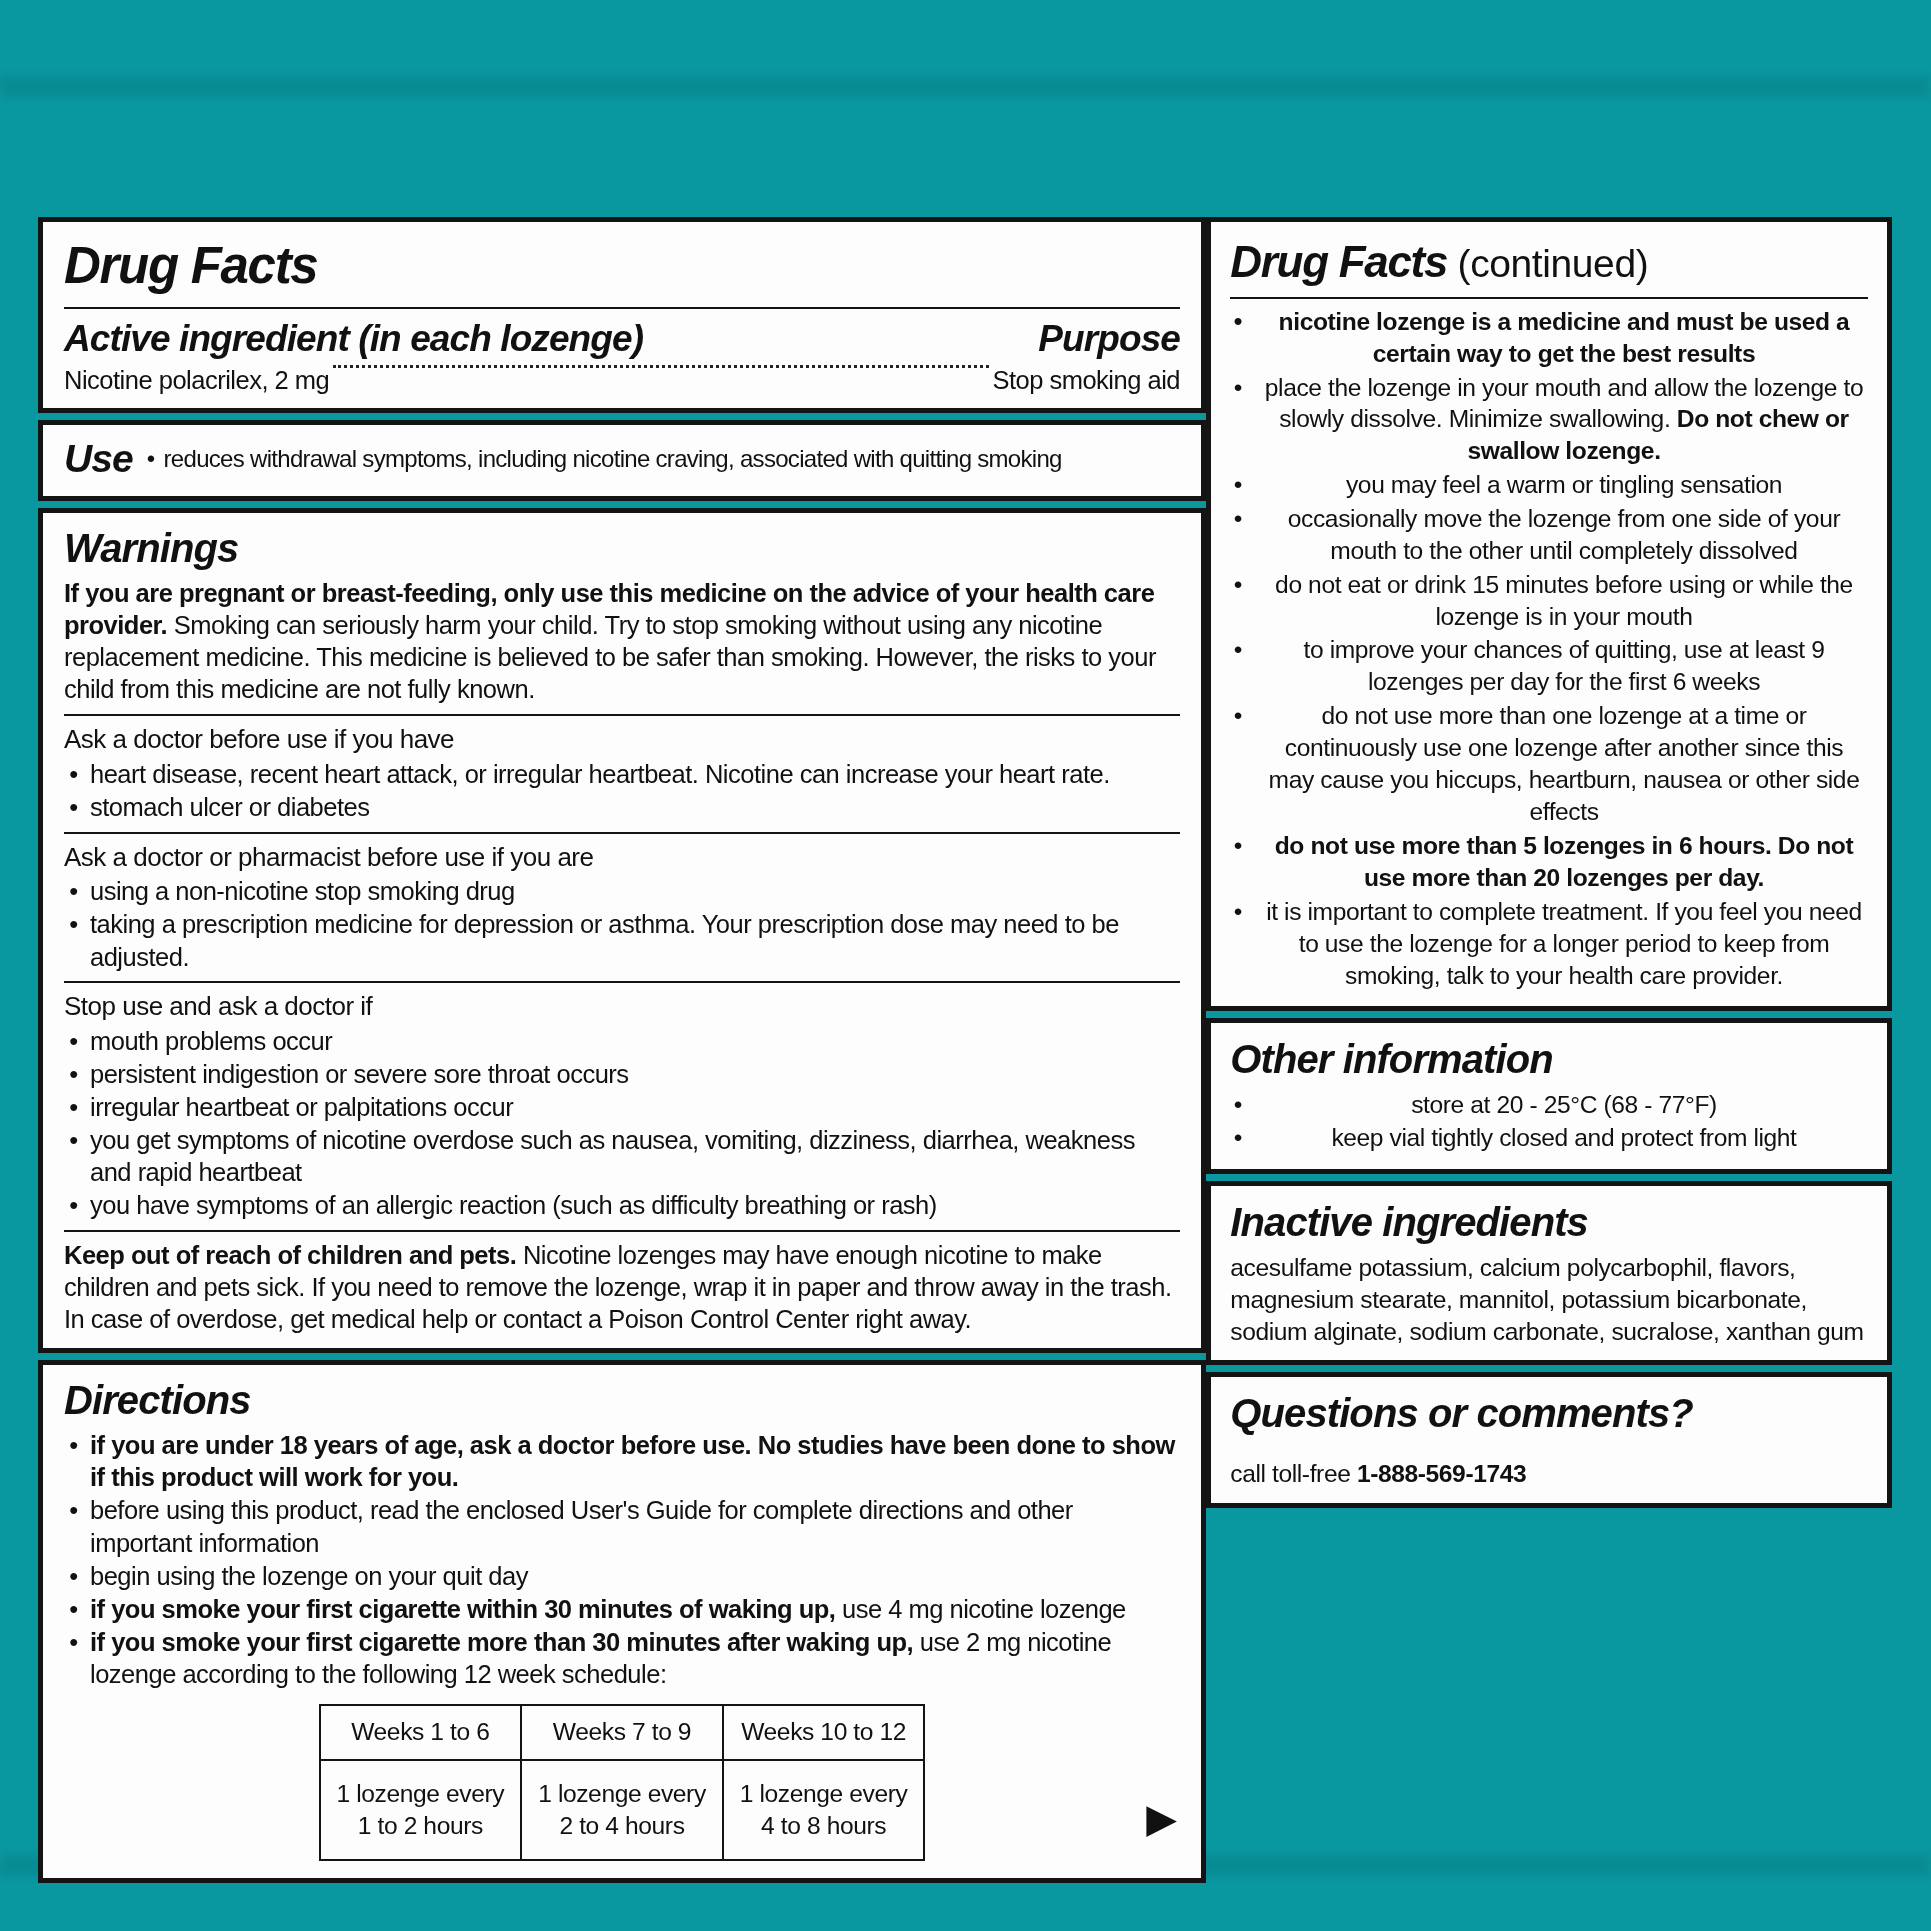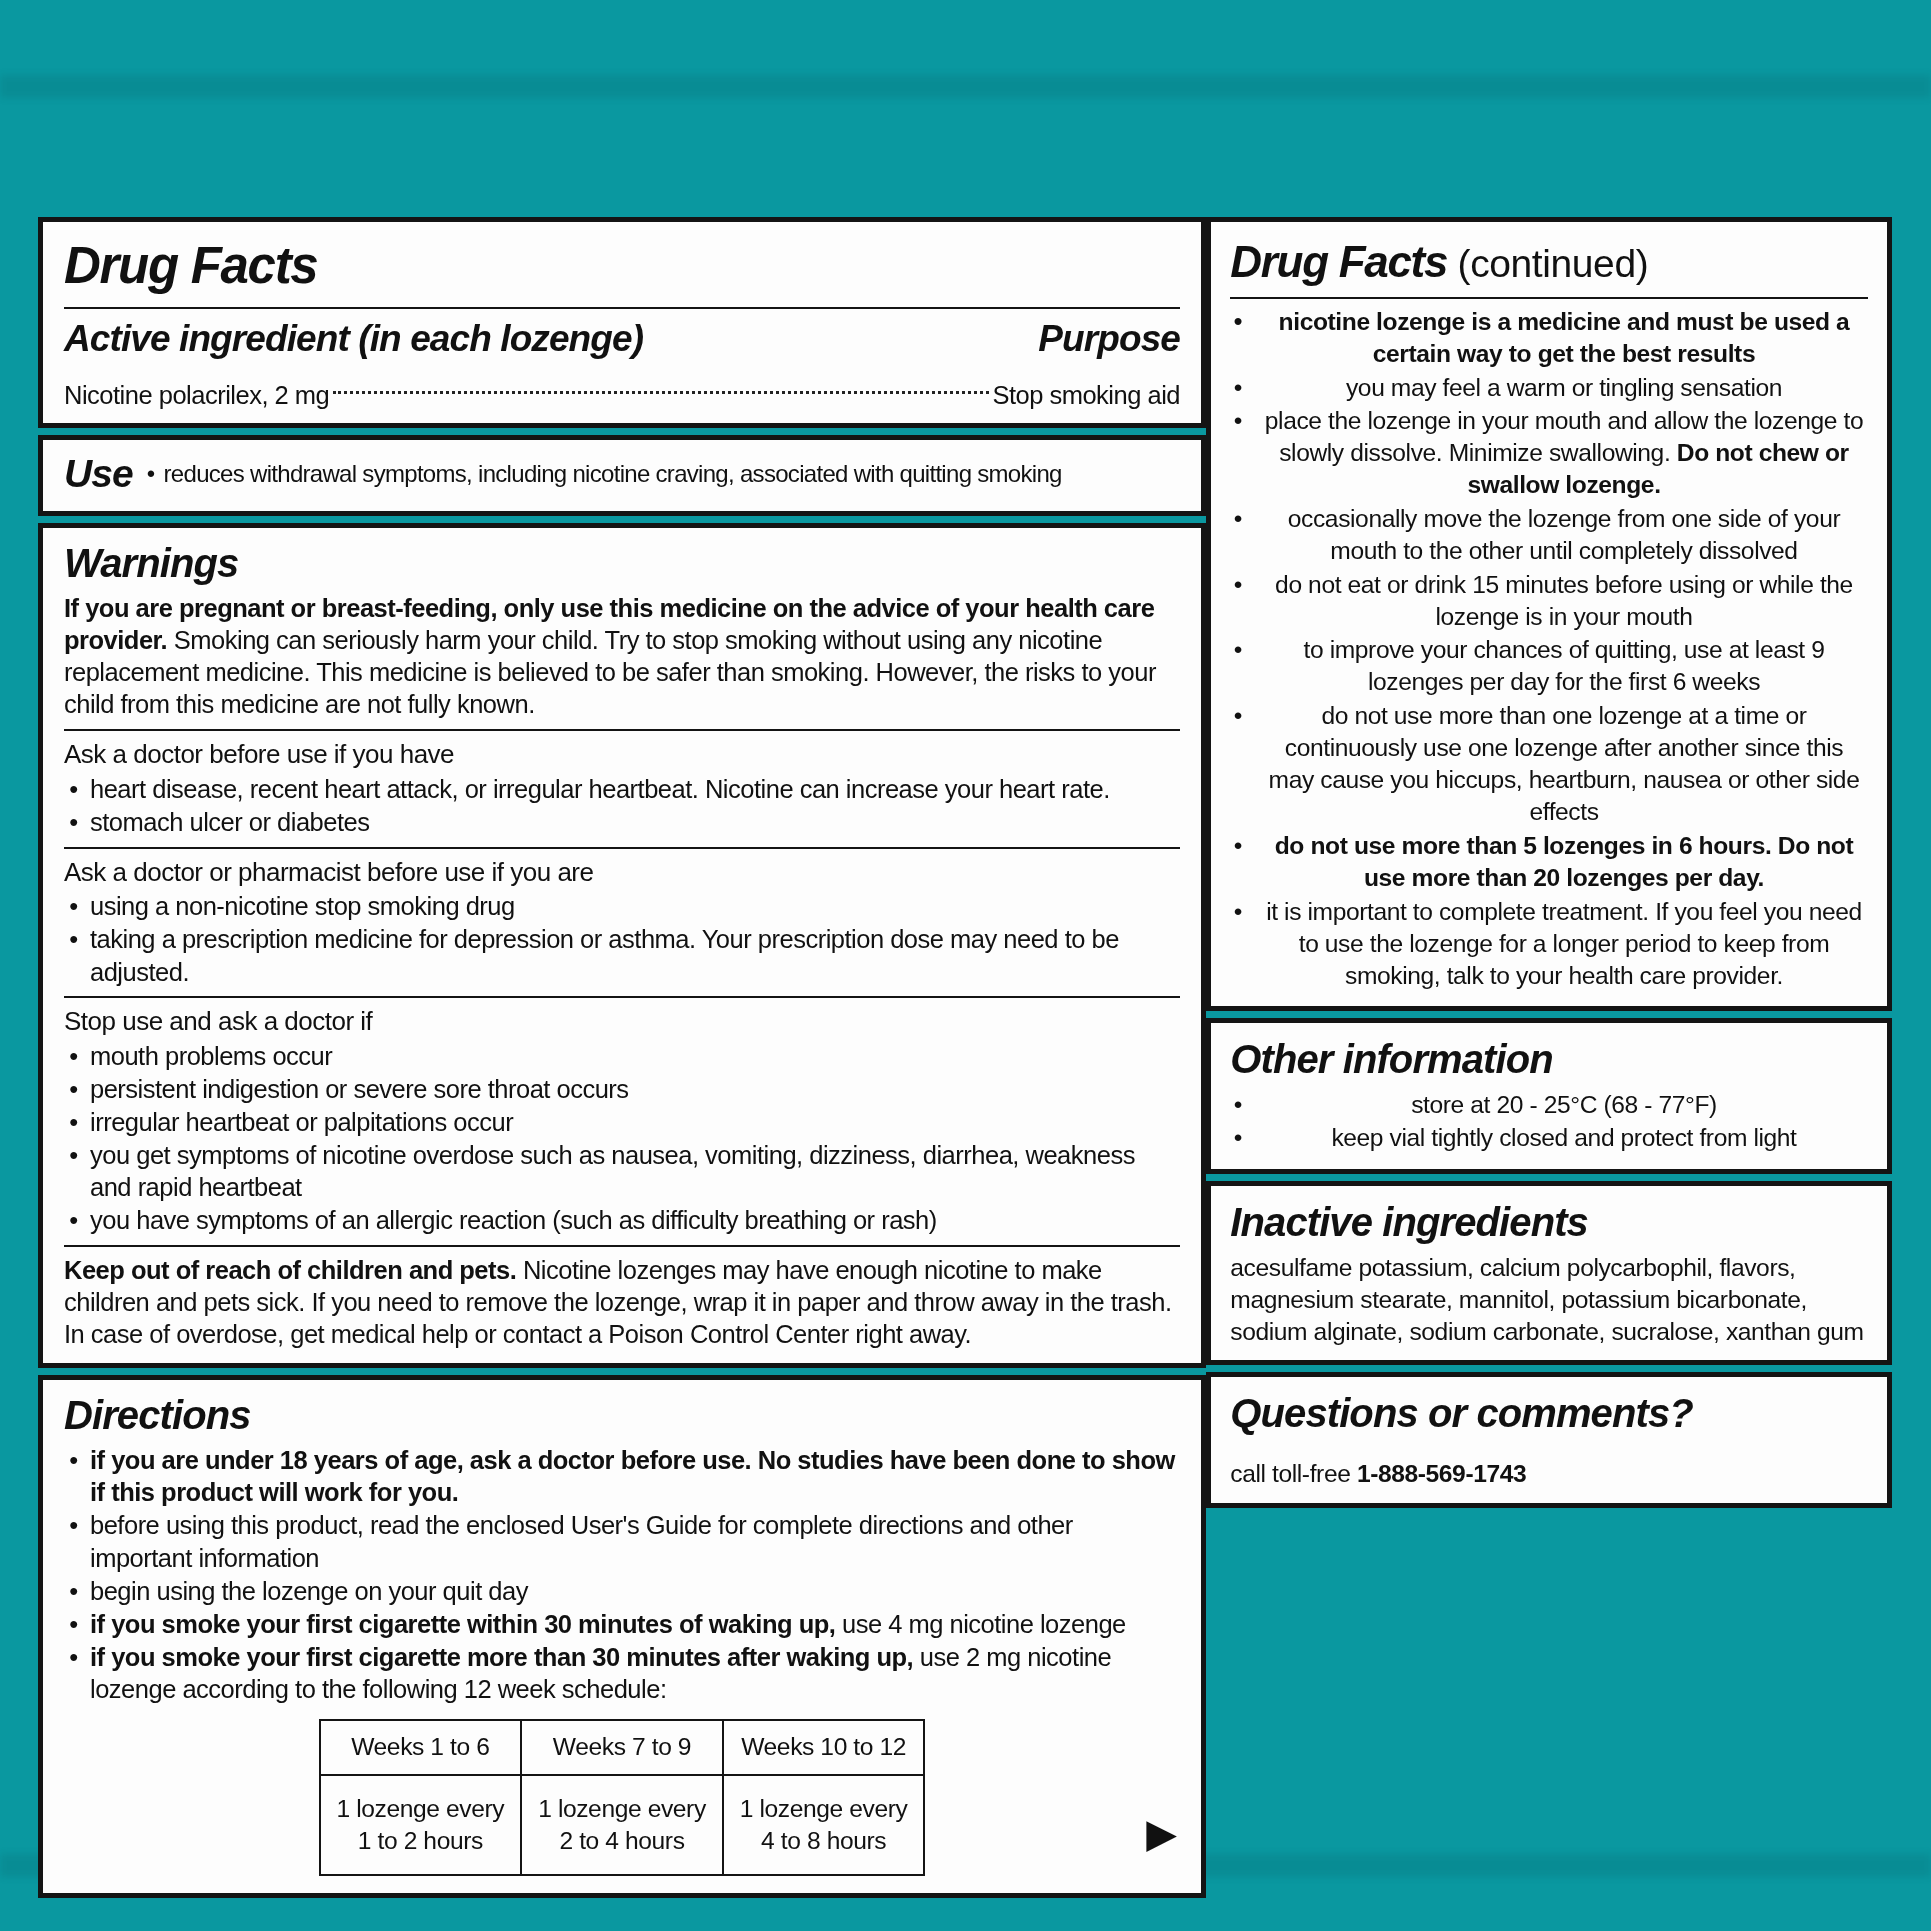--- a/index.html
+++ b/index.html
@@ -28,21 +28,21 @@
 
   h1,h2,h3,p,ul { margin:0; padding:0; }
   .title { font-size:51px; font-style:italic; font-weight:bold; letter-spacing:-1.3px; margin:3.5px 0 8.8px 0; }
   .title-rule { border:0; border-top:2.6px solid var(--border,#141414); margin:0 0 7px 0; }
   .sec-head { font-size:40px; font-style:italic; font-weight:bold; letter-spacing:-0.9px; margin:1.8px 0 3.5px 0; }
   .sub-head { font-size:26px; font-weight:normal; margin:1.8px 0 1.8px 0; }
   .sep { border:0; border-top:2.6px solid var(--border,#141414); margin:8.8px 0 7px 0; }
 
   .ai-row { display:flex; justify-content:space-between; align-items:center; }
   .ai-row .h { font-size:37px; font-style:italic; font-weight:bold; letter-spacing:-0.9px; }
-  .leader { display:flex; align-items:center; margin-top:16px; }
+  .leader { display:flex; align-items:flex-start; margin-top:1px; }
   .leader .dots { flex:1; border-bottom:3.5px dotted #222; margin:0 3.5px 6.1px 3.5px; height:0.9px; }
 
   .usebox { display:flex; align-items:center; white-space:nowrap; overflow:hidden; }
   .usebox .h { font-size:39px; font-style:italic; font-weight:bold; letter-spacing:-0.9px; margin-right:14px; }
   .usebox .dot { margin-right:8.8px; font-size:24px; }
   .usebox .txt { font-size:24px; letter-spacing:-0.7px; }
 
   ul.blts { list-style:none; }
   ul.blts li { position:relative; padding-left:26px; margin:0.9px 0; }
   ul.blts li::before { content:"•"; position:absolute; left:5.3px; top:0; }
@@ -146,22 +146,22 @@
   </section>
 </div>
 
 <div class="panel" id="right-panel">
 
   <section class="box">
     <h1 class="title"><span>Drug Facts</span><span class="continued"> (continued)</span></h1>
     <hr class="title-rule">
     <ul class="blts">
       <li class="b"><span></span><span class="b">nicotine lozenge is a medicine and must be used a certain way to get the best results</span><span></span></li>
+      <li><span>place the lozenge in your mouth and allow the lozenge to slowly dissolve. Minimize swallowing. </span><span class="b">Do not chew or swallow lozenge.</span><span></span></li>
       <li><span>you may feel a warm or tingling sensation</span><span class="b"></span><span></span></li>
-      <li><span>place the lozenge in your mouth and allow the lozenge to slowly dissolve. Minimize swallowing. </span><span class="b">Do not chew or swallow lozenge.</span><span></span></li>
       <li><span>occasionally move the lozenge from one side of your mouth to the other until completely dissolved</span><span class="b"></span><span></span></li>
       <li><span>do not eat or drink 15 minutes before using or while the lozenge is in your mouth</span><span class="b"></span><span></span></li>
       <li><span>to improve your chances of quitting, use at least 9 lozenges per day for the first 6 weeks</span><span class="b"></span><span></span></li>
       <li><span>do not use more than one lozenge at a time or continuously use one lozenge after another since this may cause you hiccups, heartburn, nausea or other side effects</span><span class="b"></span><span></span></li>
       <li><span></span><span class="b">do not use more than 5 lozenges in 6 hours. Do not use more than 20 lozenges per day.</span><span></span></li>
       <li><span>it is important to complete treatment. If you feel you need to use the lozenge for a longer period to keep from smoking, talk to your health care provider.</span><span class="b"></span><span></span></li>
     </ul>
   </section>
 
   <section class="box">

